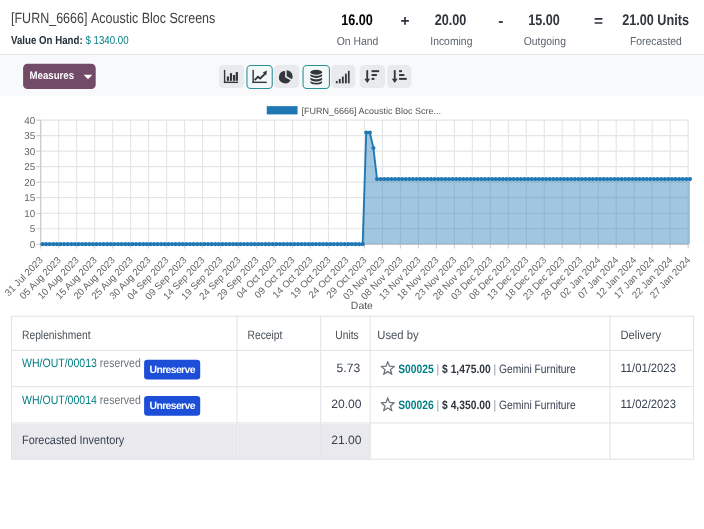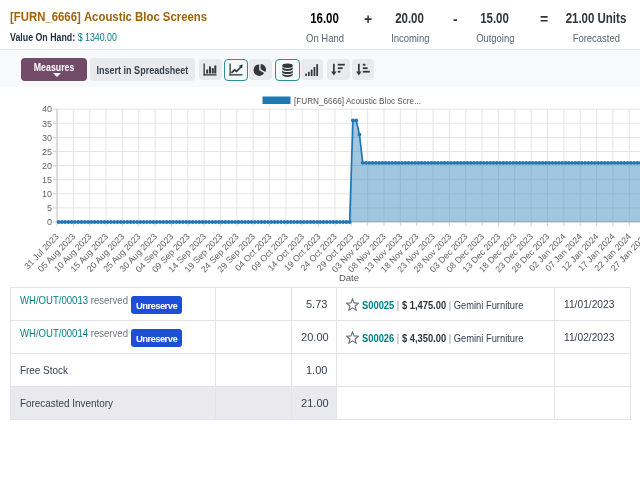--- a/index.html
+++ b/index.html
@@ -1,34 +1,34 @@
 <!DOCTYPE html>
 <html><head>
 <meta charset="utf-8">
 <style>
 * { margin:0; padding:0; box-sizing:border-box; }
 html,body { width:640px; height:481px; background:#fff; font-family:"Liberation Sans",sans-serif; overflow:hidden; }
 .abs { position:absolute; }
 .sx { display:inline-block; transform-origin:0 50%; white-space:nowrap; }
 
-.title { left:10px; top:9px; font-size:13.5px; font-weight:bold; color:#a16207; white-space:nowrap; }
+.title { left:10px; top:9px; font-size:13.5px; font-weight:normal; color:#404040; white-space:nowrap; }
 .title .sx { transform:scaleX(0.842); }
 .voh { left:10px; top:31px; font-size:10.5px; font-weight:bold; color:#22303c; white-space:nowrap; }
 .voh .sx { transform:scaleX(0.84); }
 .voh span.v { color:#017e84; font-weight:normal; }
 .stat { text-align:center; }
 .stat .num { font-size:14px; font-weight:bold; color:#2e353c; line-height:12px; }
 .stat .num .sx, .stat .lbl .sx { transform-origin:50% 50%; }
 .stat .num .sx { transform:scaleX(0.82); }
 .stat .lbl { font-size:10.5px; color:#5a646e; margin-top:9px; line-height:10px; }
 .stat .lbl .sx { transform:scaleX(0.90); }
 .op { font-size:14px; font-weight:bold; color:#2e353c; top:11px; }
 
 .toolbar { left:0; top:49px; width:640px; height:38px; background:#f8f9fa; border-top:1px solid #e7e7ea; }
-.btn { position:absolute; top:8px; height:23px; border-radius:4px; font-size:10px; display:flex; align-items:center; justify-content:center; white-space:nowrap;flex-direction:column; }
+.btn { position:absolute; top:8px; height:23px; border-radius:4px; font-size:10px; display:flex; align-items:center; justify-content:center; white-space:nowrap; }
 .btn-measures { left:21px; width:66px; background:#714B67; color:#fff; font-weight:bold; }
 .btn-measures .sx { transform:scaleX(0.88); transform-origin:50% 50%; }
 .caret { display:inline-block; width:0; height:0; border-left:4px solid transparent; border-right:4px solid transparent; border-top:4px solid #fff; margin-left:5px; }
 .btn-sheet { left:89.5px; width:105px; background:#e9eaed; color:#3a424a; font-weight:bold; font-size:10.5px; }
 .btn-sheet .sx { transform:scaleX(0.86); transform-origin:50% 50%; }
 .ibtn { position:absolute; top:9px; width:22.5px; height:21px; background:#e9eaed; border-radius:4px; display:flex; align-items:center; justify-content:center; }
 .ibtn.active { background:#f3f9f9; border:1px solid #2d8f96; width:24.7px; height:22px; top:8.5px; }
 .ibtn svg { display:block; }
 
 table.grid { position:absolute; left:10px; top:287px; width:620px; border-collapse:collapse; table-layout:fixed; font-size:11px; color:#374151; }
@@ -72,23 +72,20 @@
 <div class="abs stat" style="left:556px; top:12px; width:80px;">
     <div class="num"><span class="sx">21.00&nbsp;Units</span></div>
     <div class="lbl"><span class="sx">Forecasted</span></div>
   </div>
 
 <div class="abs toolbar">
   <div class="btn btn-measures">
       <span class="sx">Measures</span>
       <span class="caret"></span>
     </div>
-  <div class="btn btn-sheet">
-      <span class="sx">Insert&nbsp;in&nbsp;Spreadsheet</span>
-    </div>
   <div class="ibtn" style="left:199px;">
       <svg width="14" height="13" viewBox="0 0 14 13">
         <g fill="#33373b">
           <rect x="0.5" y="0.5" width="1.3" height="12"></rect>
           <rect x="0.5" y="11.2" width="13" height="1.3"></rect>
           <rect x="3.2" y="6.5" width="2" height="4"></rect>
           <rect x="6" y="3.5" width="2" height="7"></rect>
           <rect x="8.8" y="5.2" width="2" height="5.3"></rect>
           <rect x="11.3" y="2.5" width="2" height="8"></rect>
         </g>
@@ -148,21 +145,21 @@
           <rect x="2" y="0.8" width="1.7" height="8.6"></rect>
           <path d="M0.2 8.6 h5.3 L2.85 12.4 Z"></path>
           <rect x="6.8" y="0.8" width="2.6" height="1.8"></rect>
           <rect x="6.8" y="4.3" width="4.8" height="1.8"></rect>
           <rect x="6.8" y="7.8" width="7" height="1.8"></rect>
         </g>
       </svg>
     </div>
 </div>
 
-<div class="abs" style="left:0; top:88px; width:640px; height:208px;padding-left:20px;">
+<div class="abs" style="left:0; top:88px; width:640px; height:208px;">
 <svg width="640" height="208" viewBox="0 88 640 208" font-family="Liberation Sans, sans-serif">
 <rect x="242.5" y="96.5" width="28" height="7.5" fill="#1f77b4"></rect>
 <text x="274" y="103.5" font-size="8.2" fill="#545454">[FURN_6666] Acoustic Bloc Scre...</text>
 <line x1="37.0" y1="222.0" x2="625.6" y2="222.0" stroke="#e5e5e5" stroke-width="1"></line>
 <line x1="33.0" y1="222.0" x2="37.0" y2="222.0" stroke="#cfcfcf" stroke-width="1"></line>
 <text x="32" y="225.2" font-size="9" fill="#666" text-anchor="end">0</text>
 <line x1="37.0" y1="207.9" x2="625.6" y2="207.9" stroke="#e5e5e5" stroke-width="1"></line>
 <line x1="33.0" y1="207.9" x2="37.0" y2="207.9" stroke="#cfcfcf" stroke-width="1"></line>
 <text x="32" y="211.1" font-size="9" fill="#666" text-anchor="end">5</text>
 <line x1="37.0" y1="193.8" x2="625.6" y2="193.8" stroke="#e5e5e5" stroke-width="1"></line>
@@ -488,45 +485,45 @@
 
 <table class="grid">
   <colgroup>
     <col style="width:205.3px">
       <col style="width:75.8px">
       <col style="width:45.3px">
       <col style="width:217.6px">
       <col style="width:76px">
   </colgroup>
   <tbody>
+      <tr>
+    <th><span class="t88">Replenishment</span></th>
+        <th><span class="t88">Receipt</span></th>
+        <th class="num-cell"><span class="t88" style="transform-origin:100% 50%;">Units</span></th>
+        <th style="padding-left:6px;"><span class="t93">Used&nbsp;by</span></th>
+        <th><span class="t93">Delivery</span></th>
+  </tr>
   <tr>
     <td><span class="resline"><span class="link">WH/OUT/00013</span> <span class="muted">reserved</span></span><span class="badge-unres">Unreserve</span></td>
     <td></td>
     <td class="num-cell">5.73</td>
     <td><svg class="star" width="13" height="13" viewBox="0 0 12 12" style="vertical-align:-2px;">
             <path d="M6 0.9 L7.45 4.5 11.4 4.8 8.35 7.4 9.3 11.2 6 9.1 2.7 11.2 3.65 7.4 0.6 4.8 4.55 4.5 Z" fill="none" stroke="#6e757c" stroke-width="1.1"></path>
           </svg><span class="t88" style="margin-left:3px;"><span class="link" style="font-weight:bold;">S00025</span> <span class="sep">|</span> <span class="bold">$&nbsp;1,475.00</span> <span class="sep">|</span> Gemini Furniture</span></td>
     <td><span class="t93">11/01/2023</span></td>
   </tr>
   <tr>
     <td><span class="resline"><span class="link">WH/OUT/00014</span> <span class="muted">reserved</span></span><span class="badge-unres">Unreserve</span></td>
     <td></td>
     <td class="num-cell">20.00</td>
     <td><svg class="star" width="13" height="13" viewBox="0 0 12 12" style="vertical-align:-2px;">
             <path d="M6 0.9 L7.45 4.5 11.4 4.8 8.35 7.4 9.3 11.2 6 9.1 2.7 11.2 3.65 7.4 0.6 4.8 4.55 4.5 Z" fill="none" stroke="#6e757c" stroke-width="1.1"></path>
           </svg><span class="t88" style="margin-left:3px;"><span class="link" style="font-weight:bold;">S00026</span> <span class="sep">|</span> <span class="bold">$&nbsp;4,350.00</span> <span class="sep">|</span> Gemini Furniture</span></td>
     <td><span class="t93">11/02/2023</span></td>
   </tr>
-  <tr>
-    <td><span class="t90">Free Stock</span></td>
-        <td></td>
-        <td class="num-cell">1.00</td>
-        <td></td>
-        <td></td>
-  </tr>
   <tr class="tr-last">
     <td><span class="t90">Forecasted Inventory</span></td>
         <td></td>
         <td class="num-cell">21.00</td>
         <td class="nobg"></td>
         <td class="nobg"></td>
   </tr>
 </tbody>
   </table>
 

